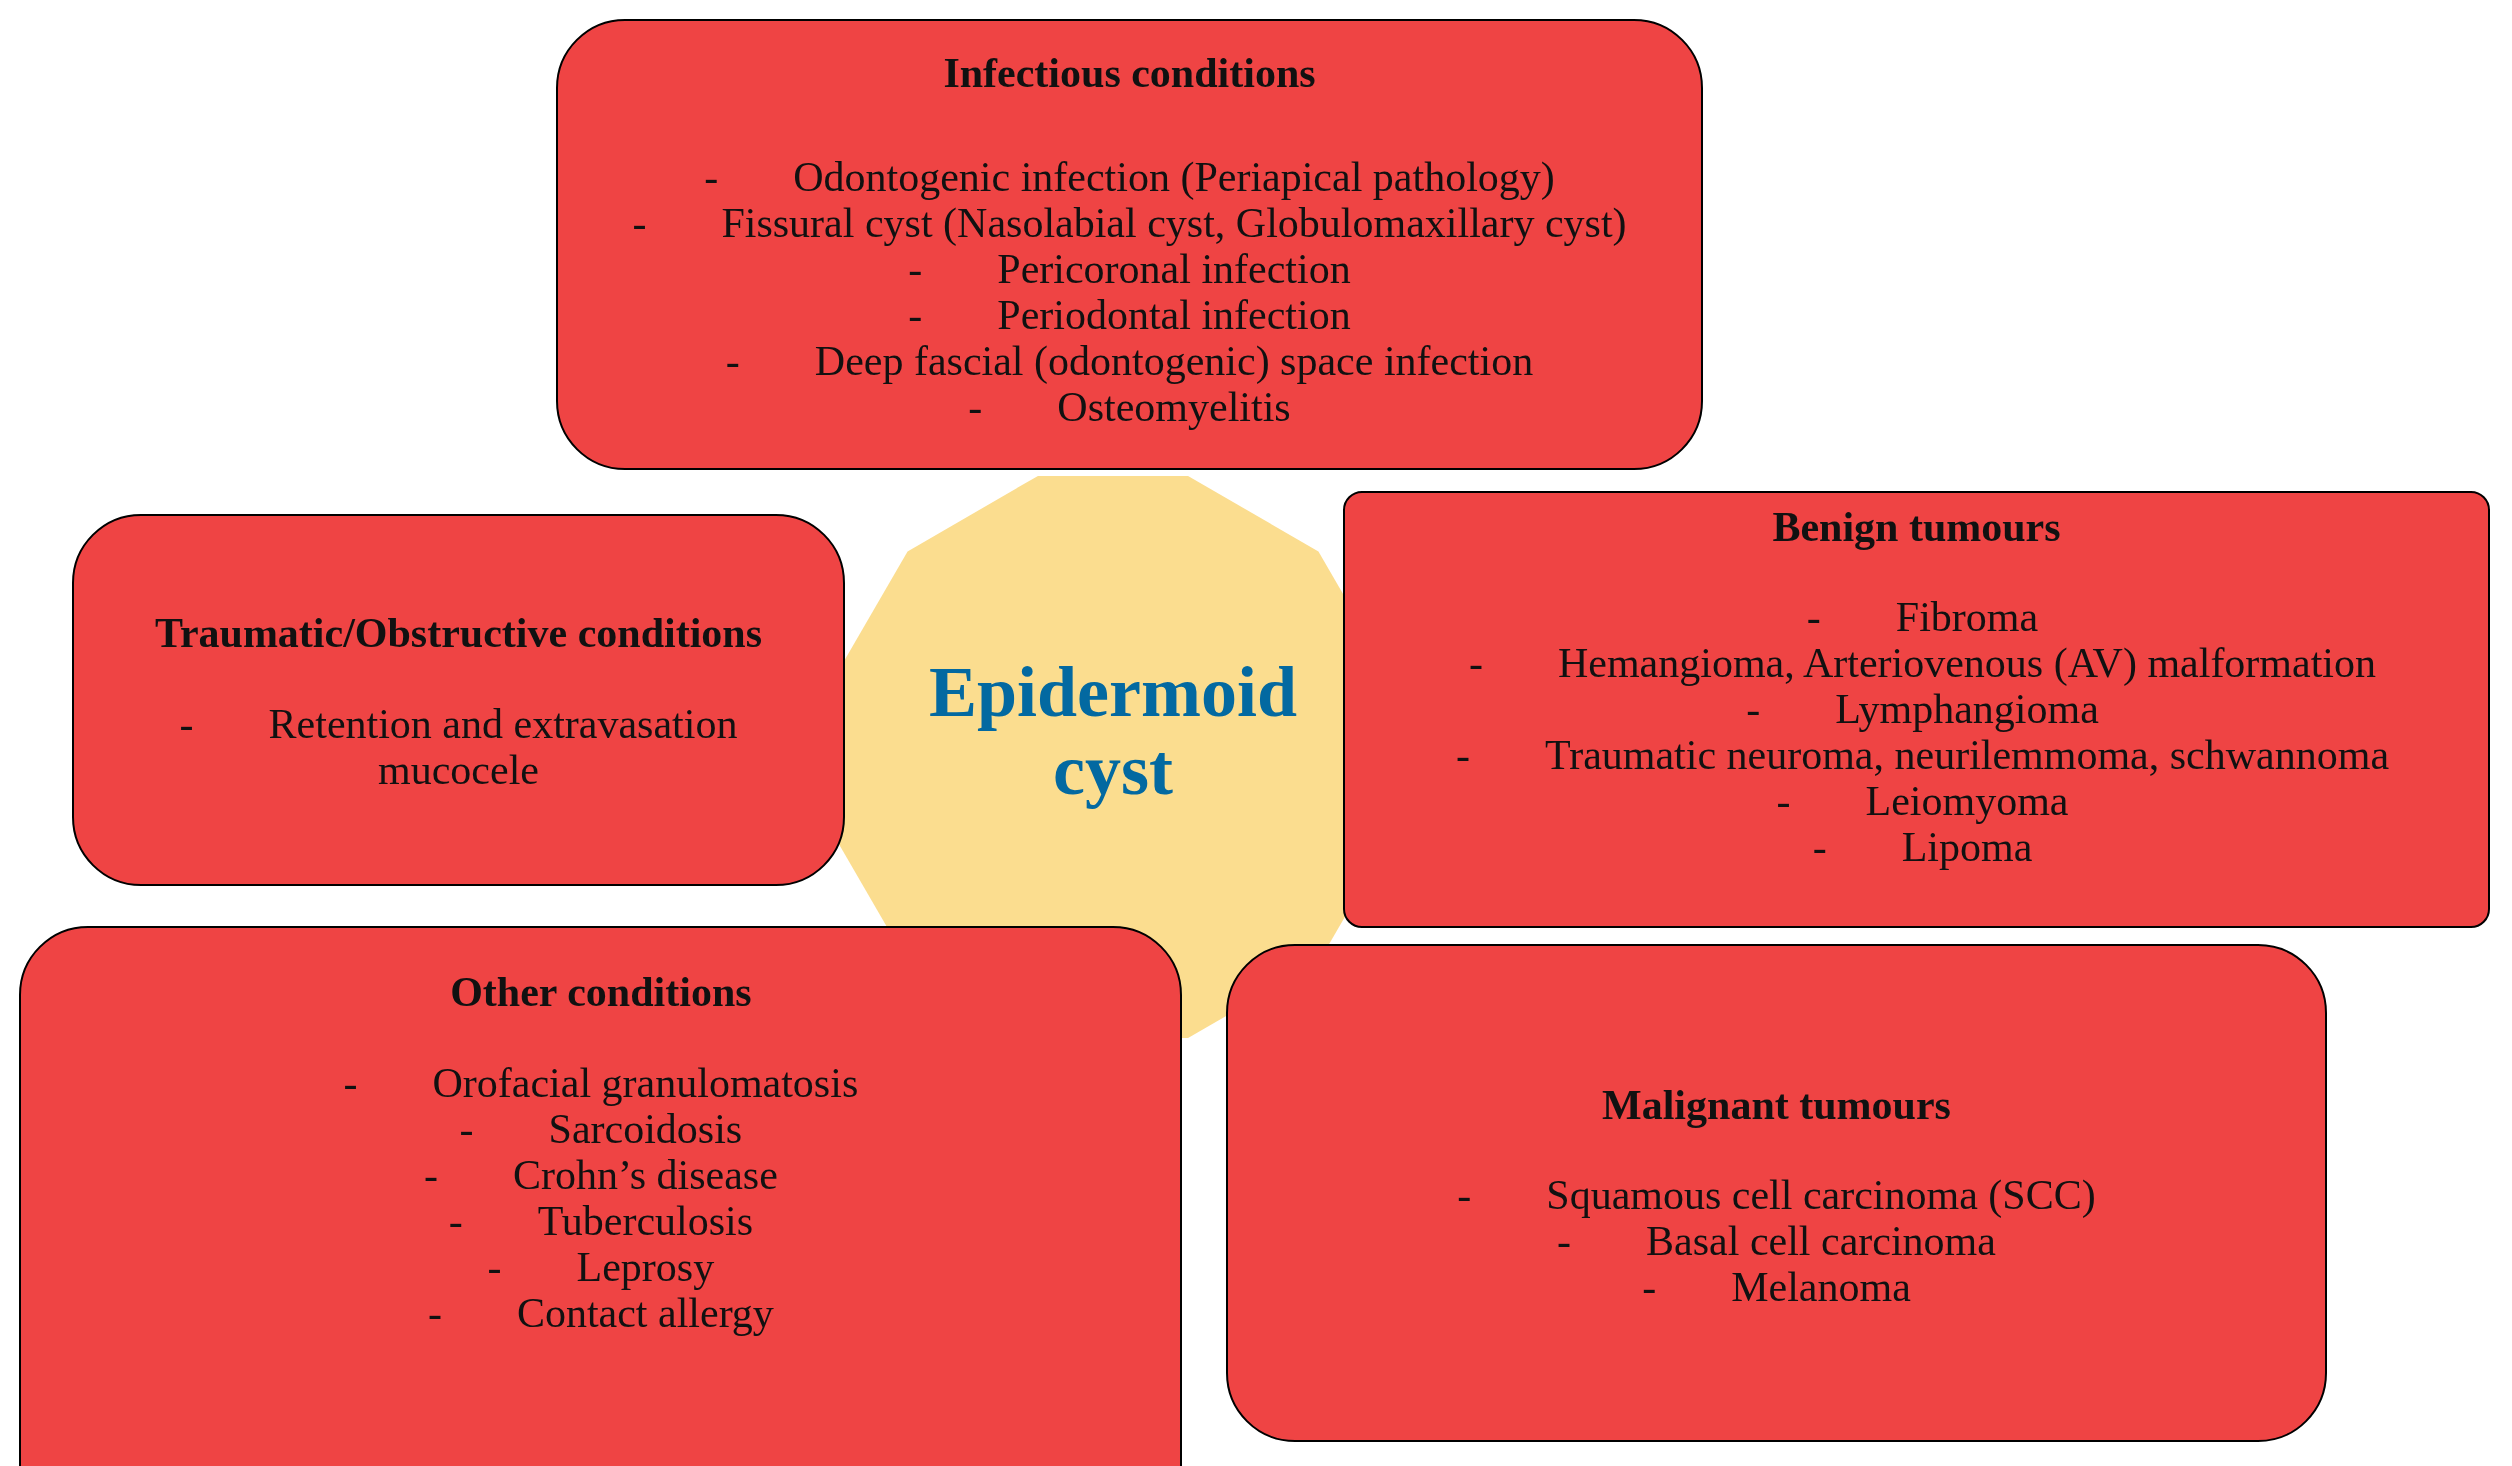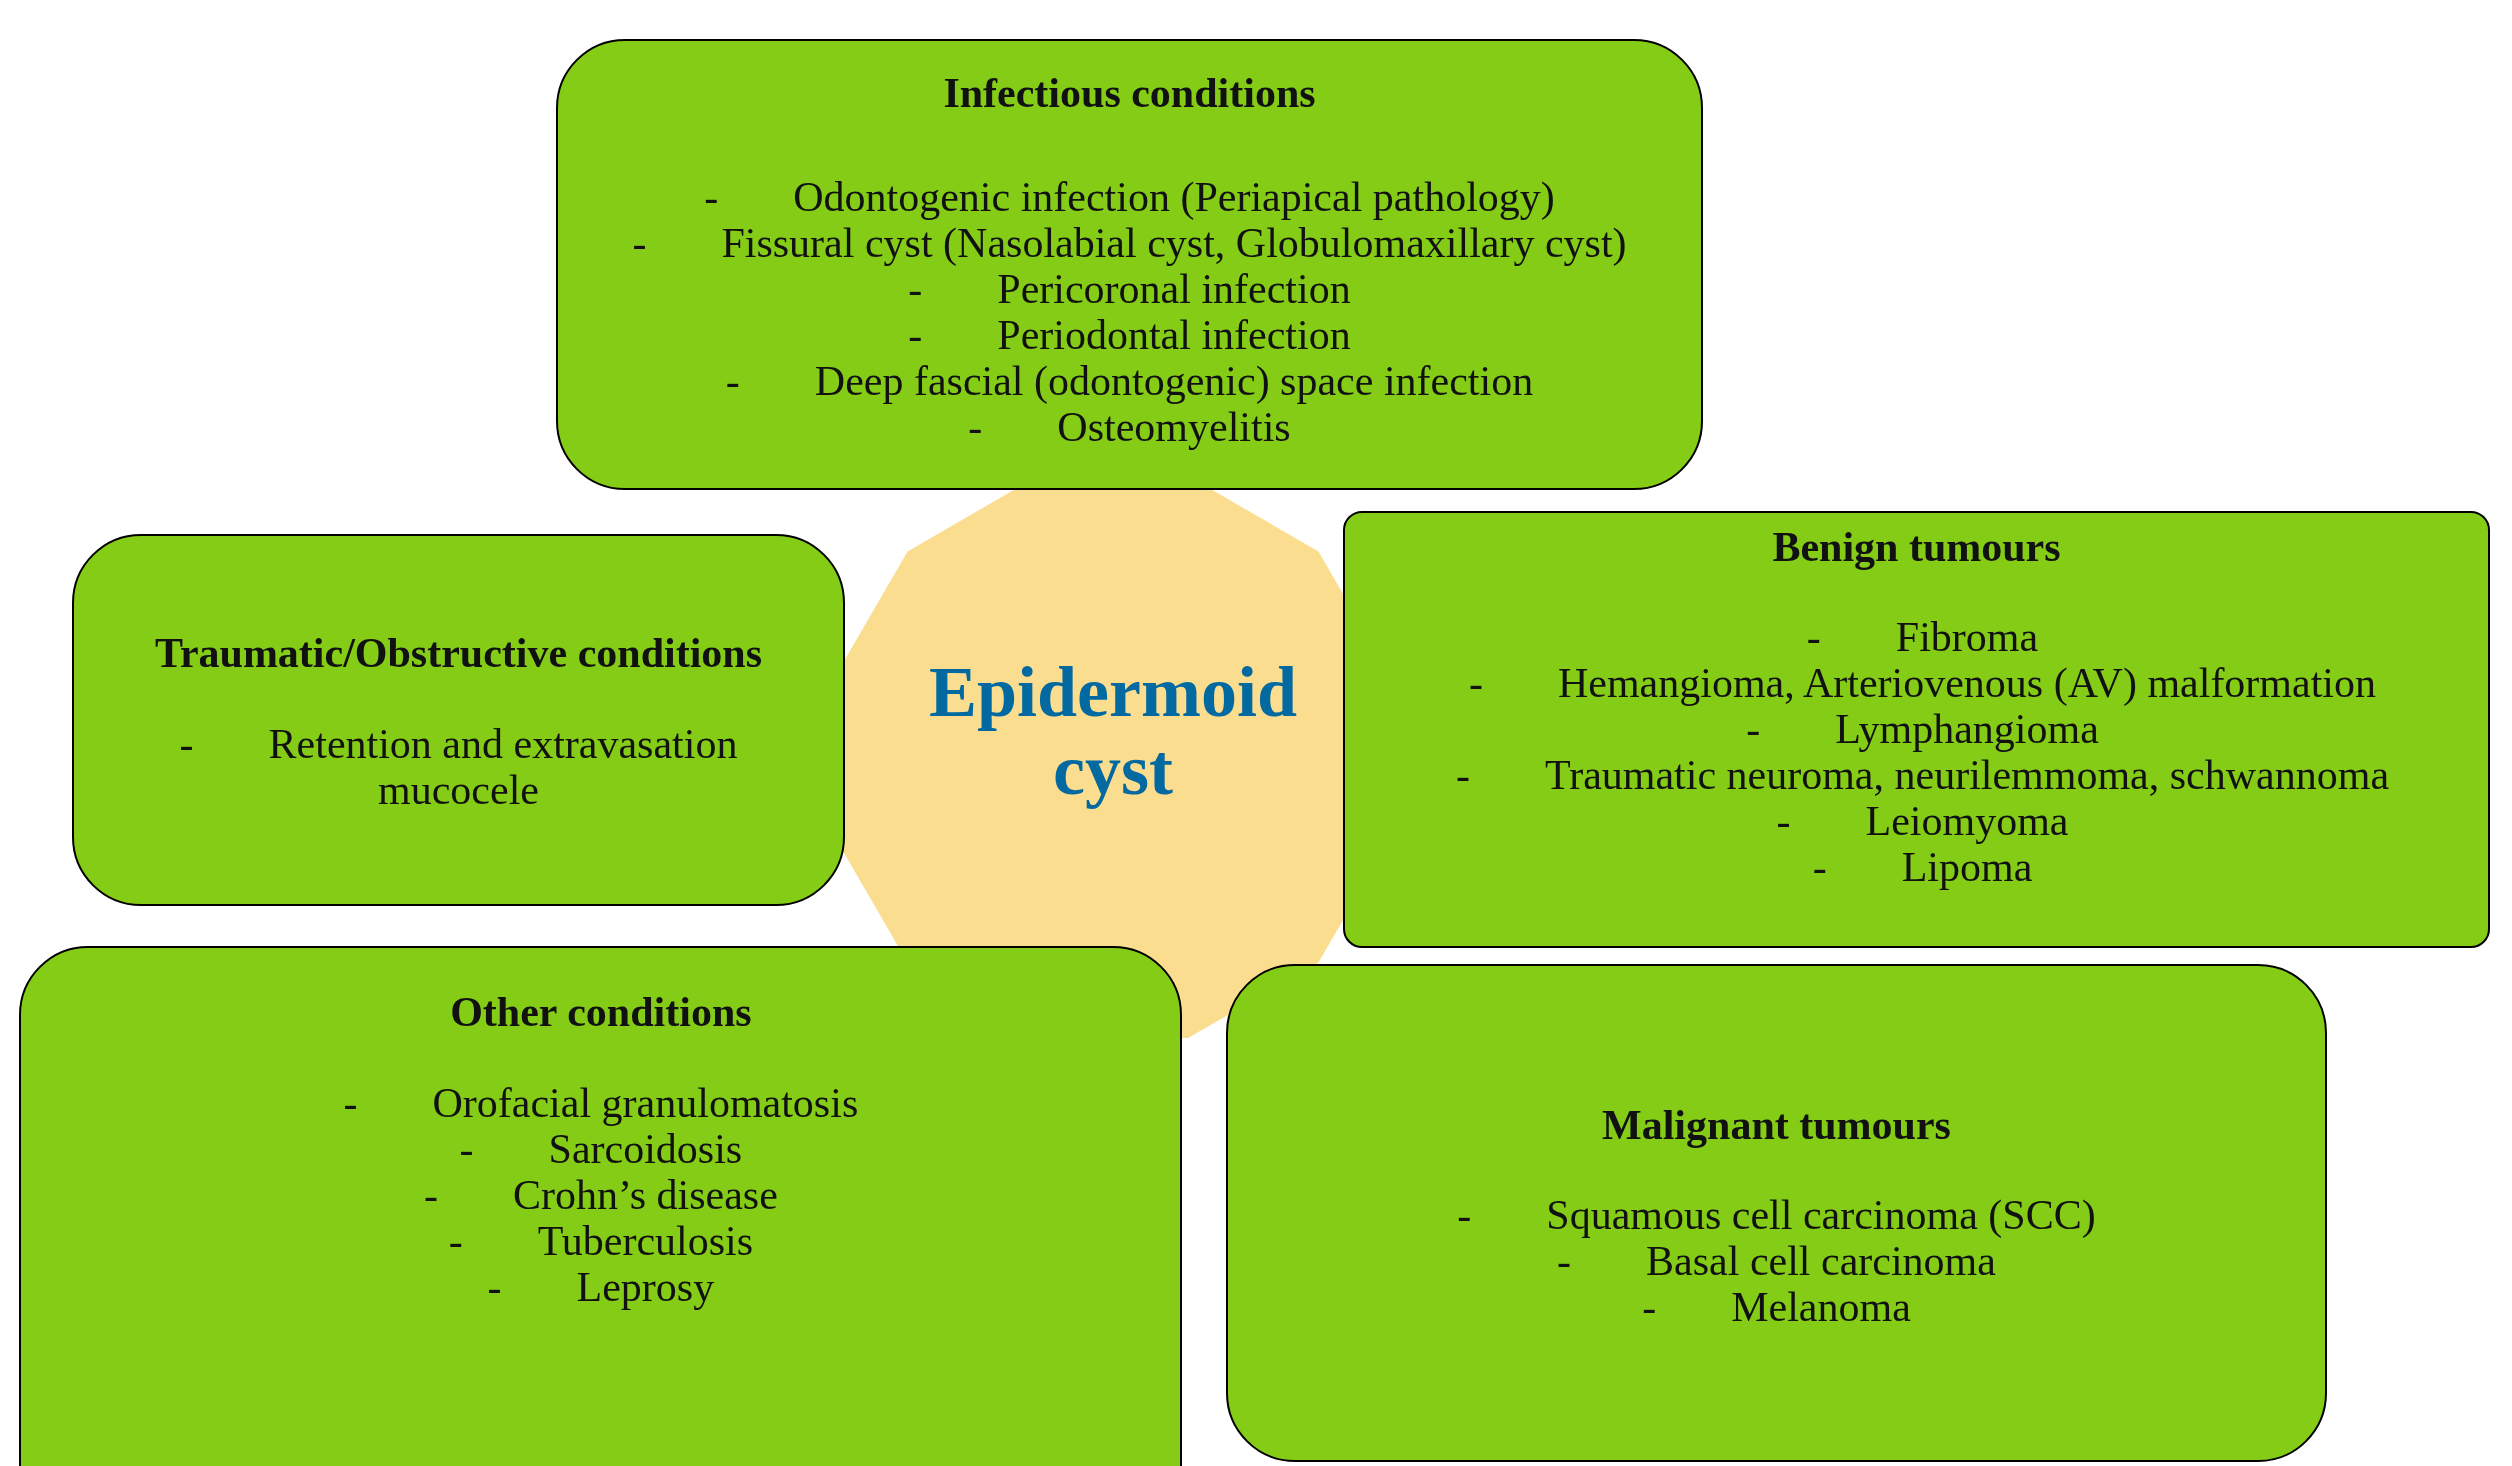--- a/index.html
+++ b/index.html
@@ -45,27 +45,26 @@
   .center-label .inner { transform: translateY(-26.5px); text-align: center; }
   .center-line {
     font-weight: bold;
     font-size: 72px;
     line-height: 78px;
     color: #0369a1;
     white-space: nowrap;
   }
   .box {
     position: absolute;
-    background: #84cc16;
+    background: #ef4444;
     border: 2.6px solid #000000;
     border-radius: 69px;
     box-sizing: border-box;
     z-index: 2;
     text-align: center;
-    margin-top: 20px;
   }
   .box-title {
     font-weight: bold;
     font-size: 42px;
     line-height: 51px;
     white-space: nowrap;
   }
   .box-list { }
   .line {
     font-size: 42px;
@@ -143,20 +142,21 @@
   </div>
 
   <div class="box" id="box-other">
     <div class="box-title">Other conditions</div>
     <div class="box-list">
         <div class="line"><span class="dash">-</span><span class="dash-gap"></span><span>Orofacial granulomatosis</span></div>
         <div class="line"><span class="dash">-</span><span class="dash-gap"></span><span>Sarcoidosis</span></div>
         <div class="line"><span class="dash">-</span><span class="dash-gap"></span><span>Crohn’s disease</span></div>
         <div class="line"><span class="dash">-</span><span class="dash-gap"></span><span>Tuberculosis</span></div>
         <div class="line"><span class="dash">-</span><span class="dash-gap"></span><span>Leprosy</span></div>
+        <div class="line"><span class="dash">-</span><span class="dash-gap"></span><span>Contact allergy</span></div>
       </div>
   </div>
 
   <div class="box" id="box-malignant">
     <div class="box-title">Malignant tumours</div>
     <div class="box-list">
         <div class="line"><span class="dash">-</span><span class="dash-gap"></span><span>Squamous cell carcinoma (SCC)</span></div>
         <div class="line"><span class="dash">-</span><span class="dash-gap"></span><span>Basal cell carcinoma</span></div>
         <div class="line"><span class="dash">-</span><span class="dash-gap"></span><span>Melanoma</span></div>
       </div>

